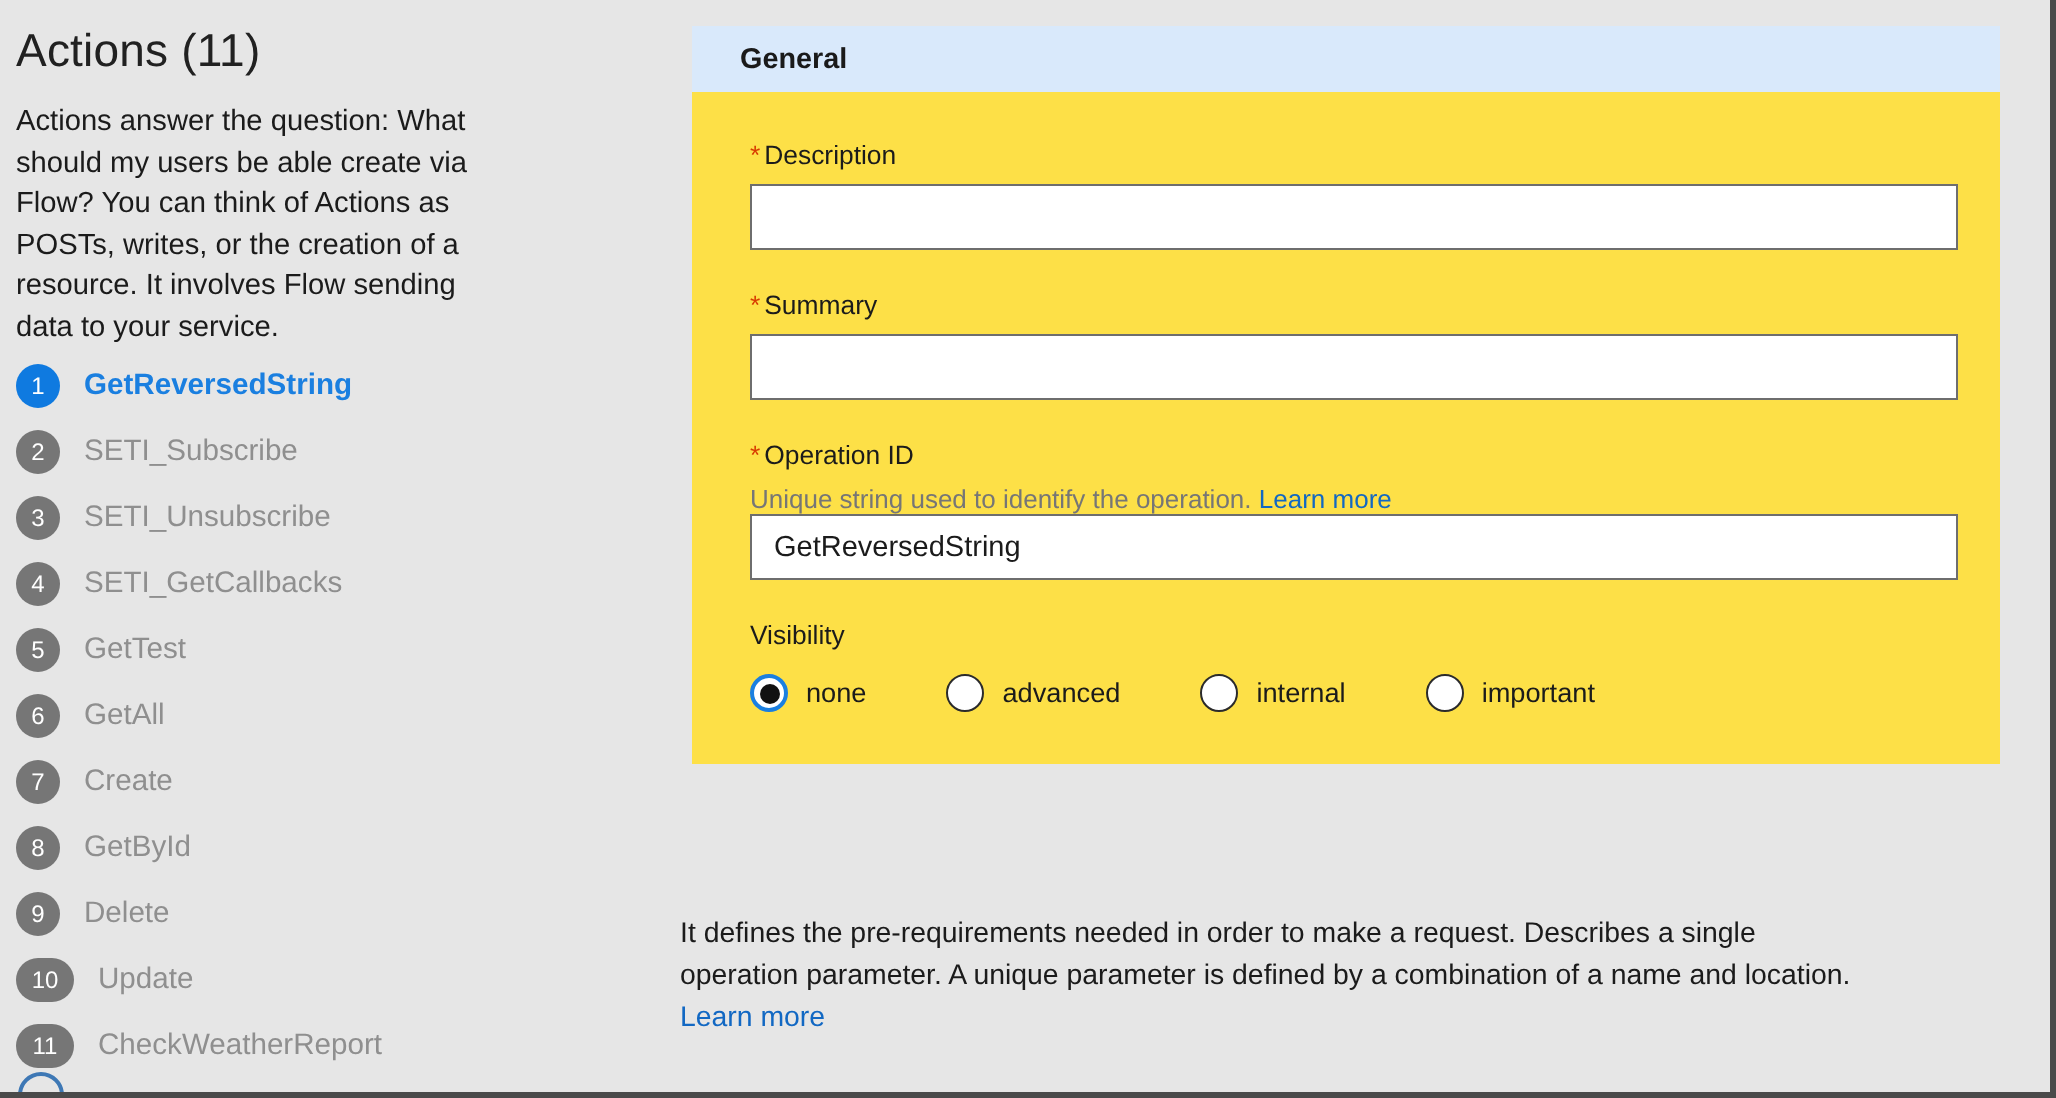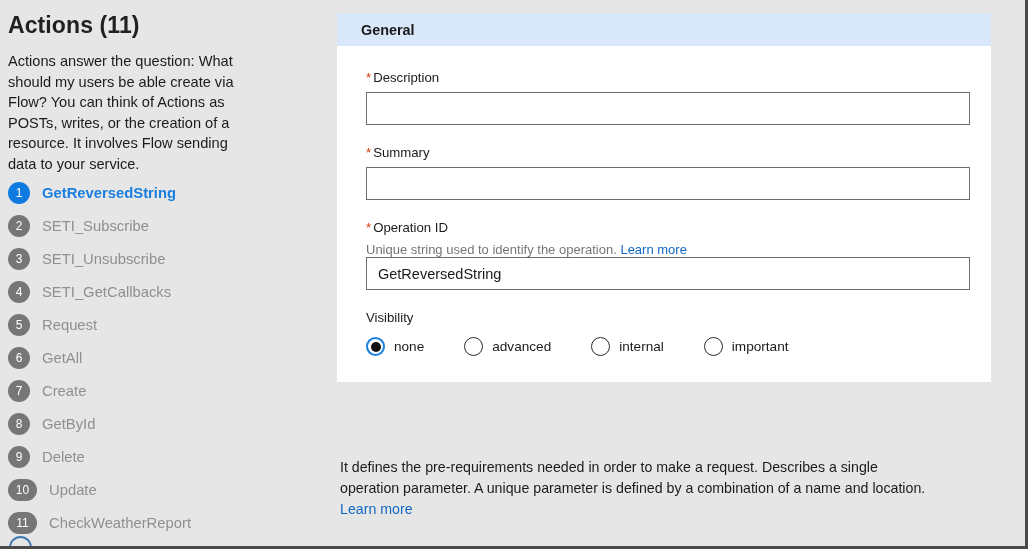--- a/index.html
+++ b/index.html
@@ -33,21 +33,21 @@
     background: #e6e6e6;
     box-sizing: border-box;
     padding: 0;
   }
 
   .panel-title {
     position: absolute;
     left: 8px;
     top: 12px;
     font-size: 23px;
-    font-weight: 700;
+    font-weight: 400;
     color: #212121;
     letter-spacing: 0.1px;
   }
 
   .panel-desc {
     position: absolute;
     left: 8px;
     top: 51px;
     width: 250px;
     font-size: 14.6px;
@@ -121,24 +121,24 @@
     position: absolute;
     left: 335px;
     top: 0;
     width: 690px;
     height: 549px;
     background: #e6e6e6;
   }
 
   #general-card {
     position: absolute;
-    left: 2px;
+    left: 11px;
     top: 13px;
     width: 654px;
-    background: #ffffff;
+    background: #fde047;
   }
 
   .card-header {
     height: 33px;
     background: #d9e9fb;
     display: flex;
     align-items: center;
     padding-left: 24px;
     box-sizing: border-box;
   }
@@ -287,21 +287,21 @@
         <div class="action-item">
           <span class="badge">3</span>
           <span class="action-label">SETI_Unsubscribe</span>
         </div>
         <div class="action-item">
           <span class="badge">4</span>
           <span class="action-label">SETI_GetCallbacks</span>
         </div>
         <div class="action-item">
           <span class="badge">5</span>
-          <span class="action-label">Request</span>
+          <span class="action-label">GetTest</span>
         </div>
         <div class="action-item">
           <span class="badge">6</span>
           <span class="action-label">GetAll</span>
         </div>
         <div class="action-item">
           <span class="badge">7</span>
           <span class="action-label">Create</span>
         </div>
         <div class="action-item">

